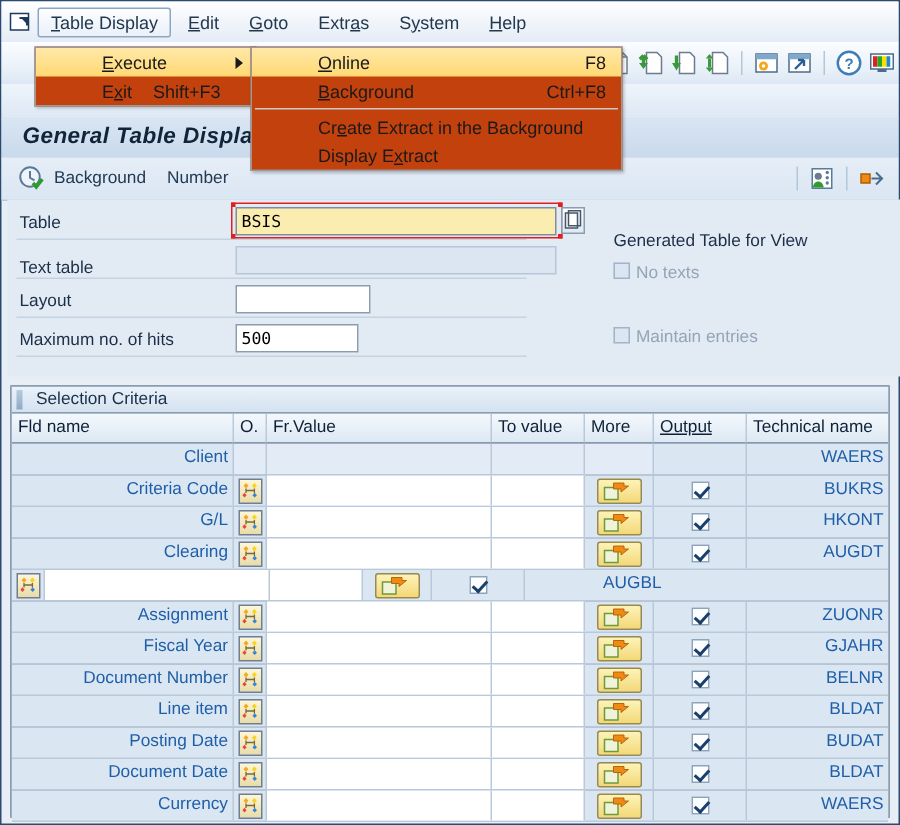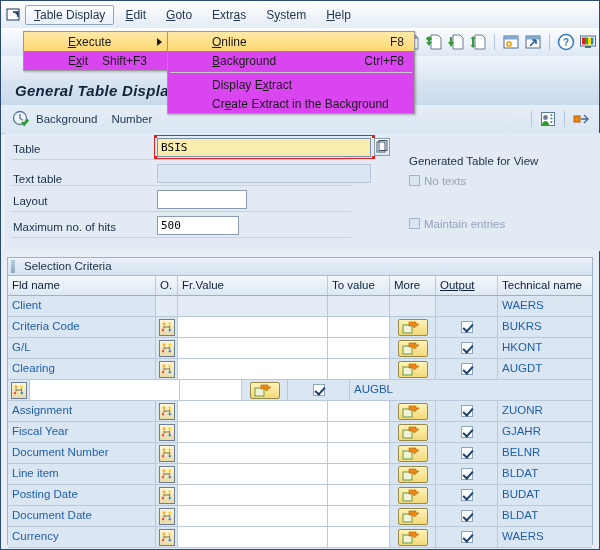--- a/index.html
+++ b/index.html
@@ -85,34 +85,34 @@
   .c-fld{width:148px;}
   .c-o{width:22px;padding:0;position:relative;}
   .c-fr{width:150px;background:#ffffff;}
   .c-to{width:62px;background:#ffffff;}
   .c-more{width:46px;padding:0;position:relative;}
   .c-out{width:62px;padding:0;text-align:center;text-decoration:underline;}
   .c-tech{width:94px;border-right:none;}
   .gbody .grow.norow .c-fr,.gbody .grow.norow .c-to{background:#e3ecf6;}
   .gbody .grow.norow .c-o,.gbody .grow.norow .c-more{background:#e3ecf6;}
   .ghead .c-fr,.ghead .c-to{background:transparent;}
-  .link{color:#1f5fa8;}
+  .link{color:#1f5fa8;text-align:right;}
 
   .multiicon{position:absolute;left:3px;top:2px;width:16px;height:17px;
     border:1px solid #6f7f91;background:linear-gradient(to bottom,#fdf6d8,#e8dca8);box-sizing:border-box;}
   .moreicon{position:absolute;left:8px;top:2px;width:30px;height:17px;
     border:1px solid #9a8a4a;border-radius:2px;
     background:linear-gradient(to bottom,#fdf3b8,#f4d878);box-sizing:border-box;}
   .chk{display:inline-block;width:12px;height:12px;border:1px solid #8ea4ba;
     background:#fbfdff;box-sizing:border-box;position:relative;margin-top:4px;}
   .chk:after{content:"";position:absolute;left:3px;top:0px;width:4px;height:8px;
     border:solid #1b3f6b;border-width:0 2px 2px 0;transform:rotate(42deg);}
 
   
-  .popup{position:absolute;background:#d946ef;border:1px solid #9a9a9a;
+  .popup{position:absolute;background:#c2410c;border:1px solid #9a9a9a;
      box-shadow:1px 1px 2px rgba(0,0,0,.25);z-index:50;}
   .mrow{height:19px;display:flex;align-items:center;font-size:12px;color:#1a1a1a;
      padding:0 6px 0 0;position:relative;white-space:nowrap;}
   .mrow.hl{background:linear-gradient(to bottom,#ffe9a8,#ffd873);}
   .mlabel{padding-left:44px;}
   .mkey{margin-left:auto;padding-right:4px;color:#1a1a1a;}
   .marrow{margin-left:auto;width:0;height:0;border-left:5px solid #1a1a1a;
      border-top:4px solid transparent;border-bottom:4px solid transparent;margin-right:2px;}
   .msep{height:1px;background:#c9c9c9;margin:2px 2px;}
 </style>
@@ -568,20 +568,20 @@
     <div class="mrow hl">
       <span class="mlabel"><u>O</u>nline</span>
       <span class="mkey">F8</span>
     </div>
     <div class="mrow">
       <span class="mlabel"><u>B</u>ackground</span>
       <span class="mkey">Ctrl+F8</span>
     </div>
     <div class="msep"></div>
     <div class="mrow">
+      <span class="mlabel">Cr<u>e</u>ate Extract in the Background</span>
+    </div>
+    <div class="mrow">
       <span class="mlabel">Display E<u>x</u>tract</span>
     </div>
-    <div class="mrow">
-      <span class="mlabel">Cr<u>e</u>ate Extract in the Background</span>
-    </div>
   </div>
 
 </div>
 
 </body></html>

